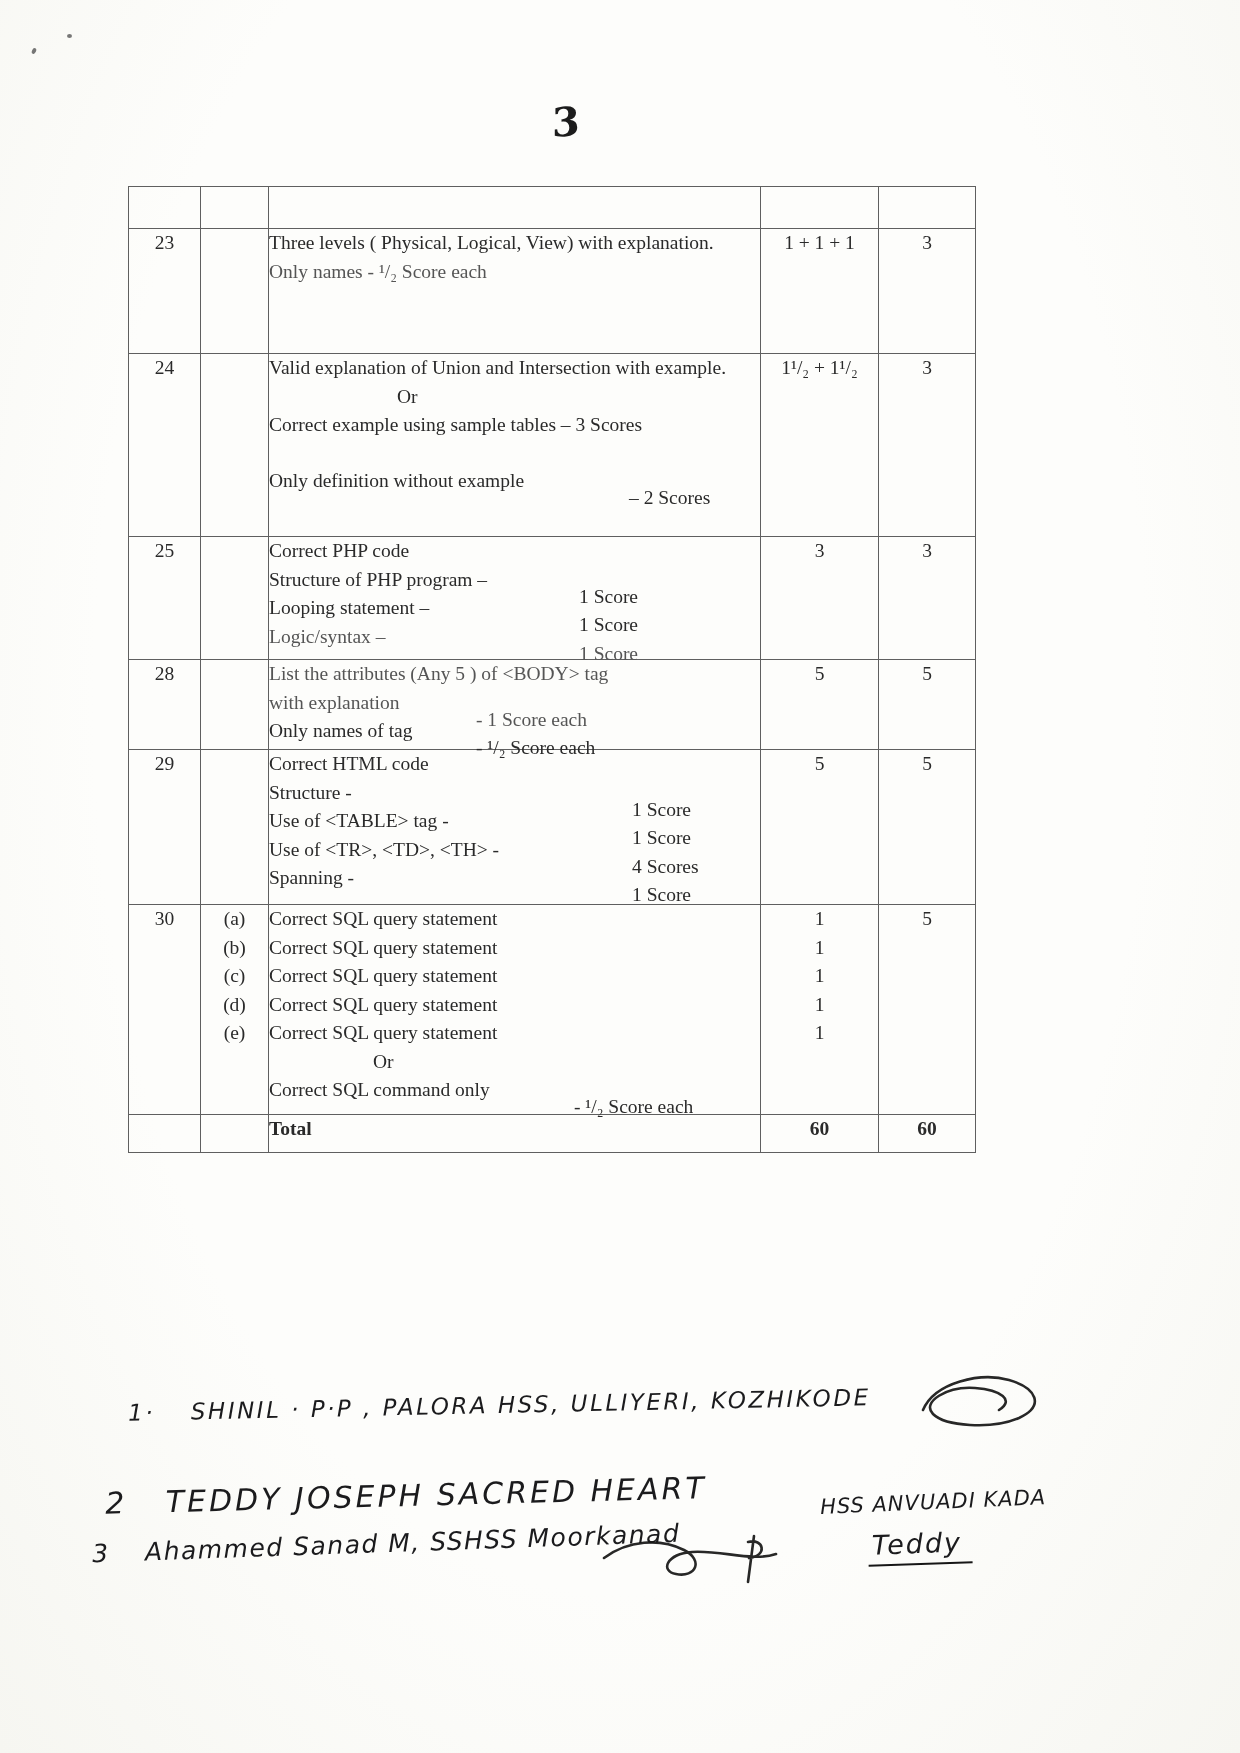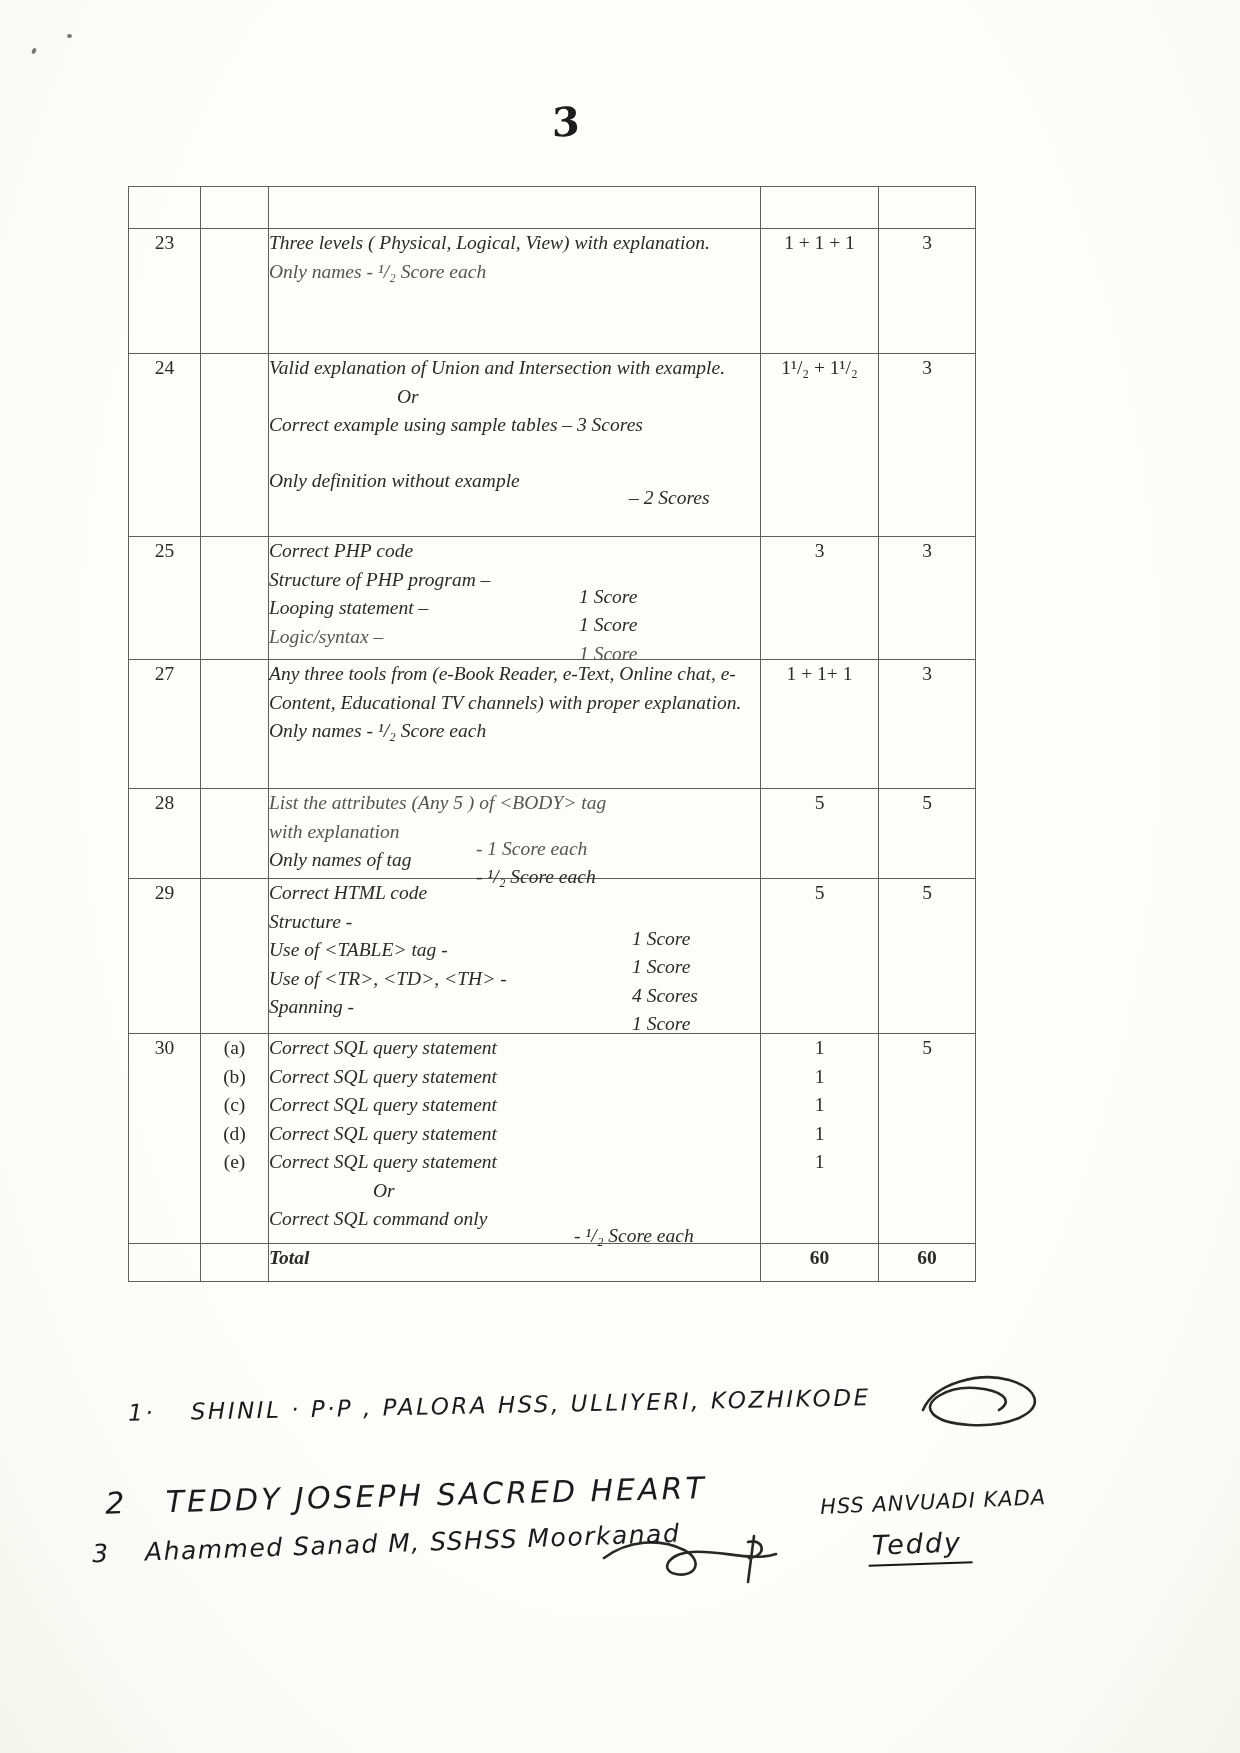--- a/index.html
+++ b/index.html
@@ -17,21 +17,21 @@
   table.marks{position:absolute;left:128px;top:186px;width:847px;border-collapse:collapse;
         table-layout:fixed;}
   table.marks td{border:1.4px solid #5f5f5f;vertical-align:top;
         font-size:19.5px;line-height:28.5px;color:#2a2a2a;padding:0;}
   tr.hdr{height:42px;}
   tr.r23{height:125px;} tr.r24{height:183px;} tr.r25{height:123px;} tr.r26{height:95px;}
   tr.r27{height:129px;} tr.r28{height:90px;} tr.r29{height:155px;} tr.r30{height:210px;padding-left:32px;}
   tr.rtot{height:38px;}
   td.qno{text-align:center;padding-top:8px;}
   td.sub{text-align:center;padding-top:7px;line-height:28.5px;}
-  td.ans{padding:7px 10px 5px 12px;font-style:italic;}
+  td.ans{padding:7px 10px 5px 12px;}
   td.split{text-align:center;padding-top:7px;}
   td.score{text-align:center;vertical-align:middle;font-size:20px;}
   .line{position:relative;min-height:28.5px;}
   .rt{position:absolute;top:17px;}
   .rt310{left:310px;} .rt363{left:363px;} .rt207{left:207px;} .rt305{left:305px;} .rt360{left:360px;}
   .orc{padding-left:128px;}
   .orc30{padding-left:104px;}
   .gap{margin-top:27px;}
   .lite{color:#555;}
   .pt34{padding-top:34px;}
@@ -123,30 +123,20 @@
         <div class="line lite">
           <span>Logic/syntax –</span>
           <span class="rt rt310">1 Score</span>
         </div>
       </td>
       <td class="split">3</td>
       <td class="score">3</td>
     </tr>
 
 
-    <tr class="r27">
-      <td class="qno">27</td>
-      <td class="sub"></td>
-      <td class="ans">
-        <div class="line">Any three tools from (e-Book Reader, e-Text, Online chat, e-Content, Educational TV channels) with proper explanation.</div>
-        <div class="line">Only names -  ¹/₂ Score each</div>
-      </td>
-      <td class="split">1 + 1+ 1</td>
-      <td class="score">3</td>
-    </tr>
 
     <tr class="r28">
       <td class="qno">28</td>
       <td class="sub"></td>
       <td class="ans">
         <div class="line lite">List the attributes (Any 5 ) of &lt;BODY&gt; tag</div>
         <div class="line lite">
           <span>with explanation</span>
           <span class="rt rt207">-  1 Score each</span>
         </div>

